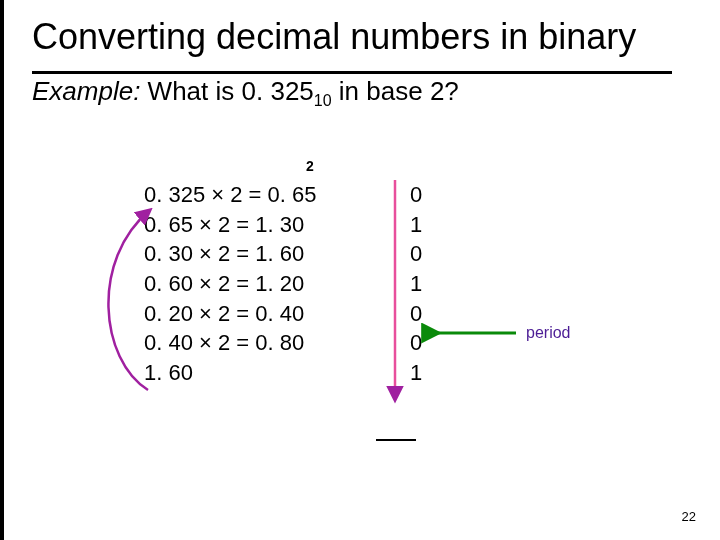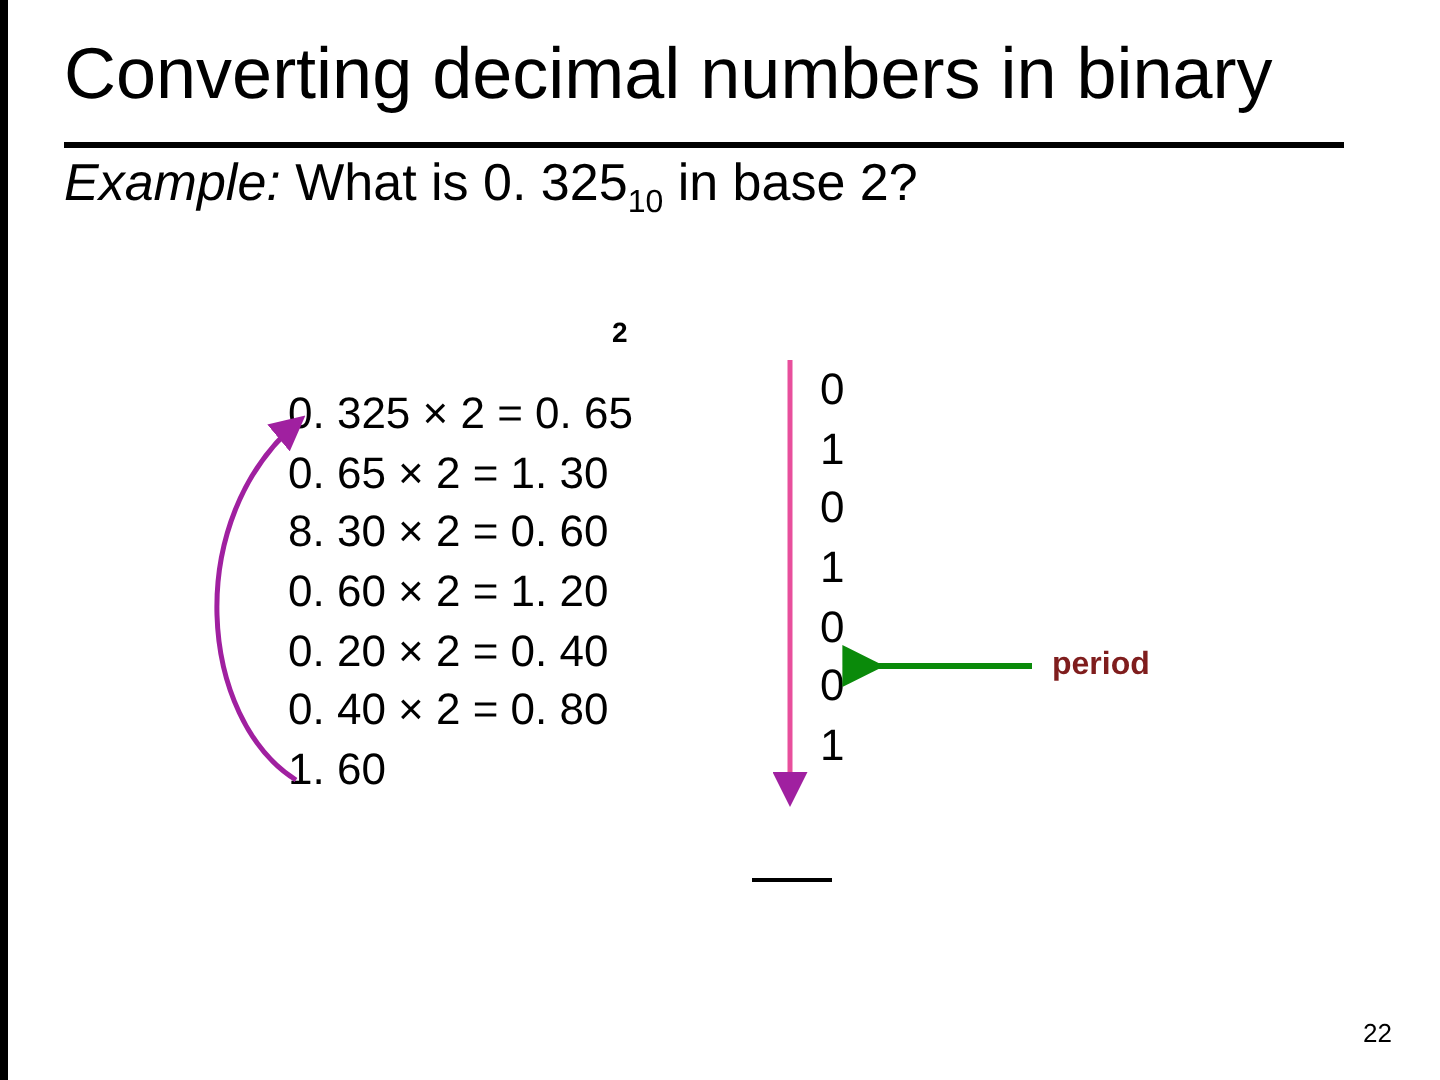--- a/index.html
+++ b/index.html
@@ -36,39 +36,39 @@
   .small2 {
     position: absolute;
     left: 302px;
     top: 158px;
     font-size: 14px;
     font-weight: bold;
   }
   .calc-block {
     position: absolute;
     left: 140px;
-    top: 192px;
+    top: 180px;
     font-size: 22px;
     line-height: 1.35;
     font-family: Arial, sans-serif;
   }
   .bits-block {
     position: absolute;
     left: 406px;
     top: 180px;
     font-size: 22px;
     line-height: 1.35;
   }
   .period-label {
     position: absolute;
     left: 522px;
     top: 324px;
     font-size: 16px;
-    font-weight: bold;
-    color: #7f1d1d;
+    font-weight: normal;
+    color: #4c1d95;
   }
   .result-line {
     position: absolute;
     left: 150px;
     top: 442px;
     font-size: 26px;
   }
   .result-line .sub { font-size: 16px; vertical-align: sub; }
   .overline {
     position: absolute;
@@ -106,21 +106,21 @@
 
   <div class="example-line">
     <span class="eword">Example:</span><span> What is 0. 325</span><span class="sub">10</span><span> in base 2?</span>
   </div>
 
   <div class="small2">2</div>
 
   <div class="calc-block">
     <div>0. 325 × 2 = 0. 65</div>
     <div>0. 65 × 2 =  1. 30</div>
-    <div>8. 30 × 2 = 0. 60</div>
+    <div>0. 30 × 2 = 1. 60</div>
     <div>0. 60 × 2 = 1. 20</div>
     <div>0. 20 × 2 = 0. 40</div>
     <div>0. 40 × 2 = 0. 80</div>
     <div>1. 60</div>
   </div>
 
   <div class="bits-block">
     <div>0</div>
     <div>1</div>
     <div>0</div>

